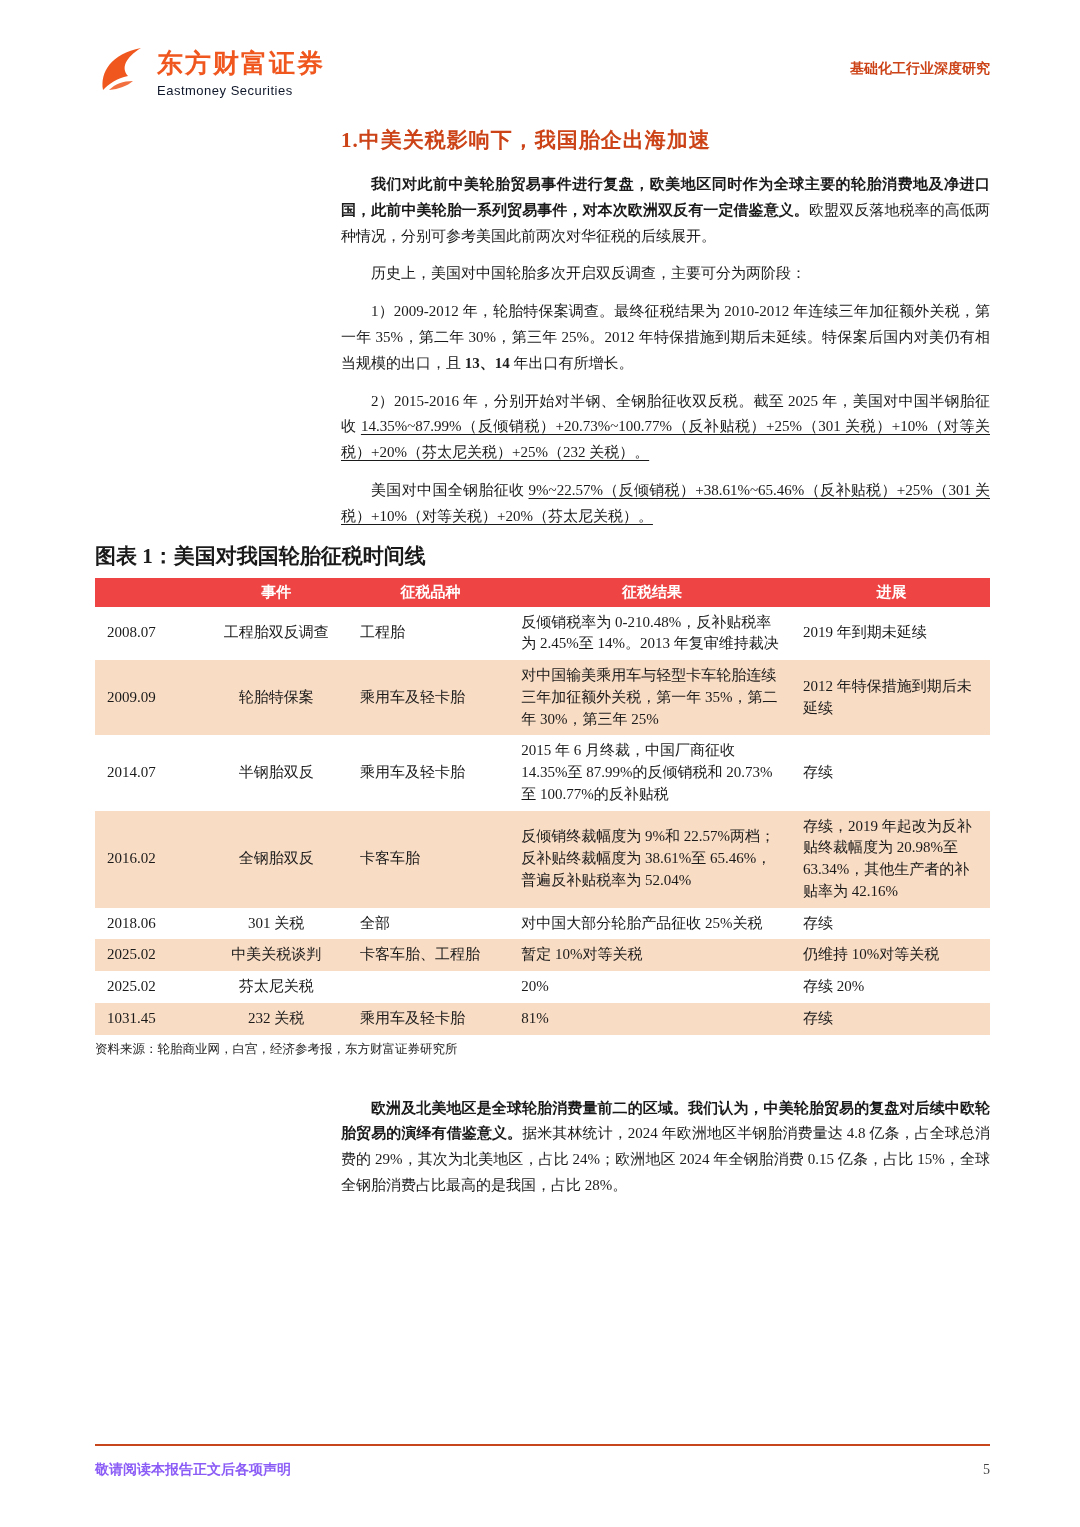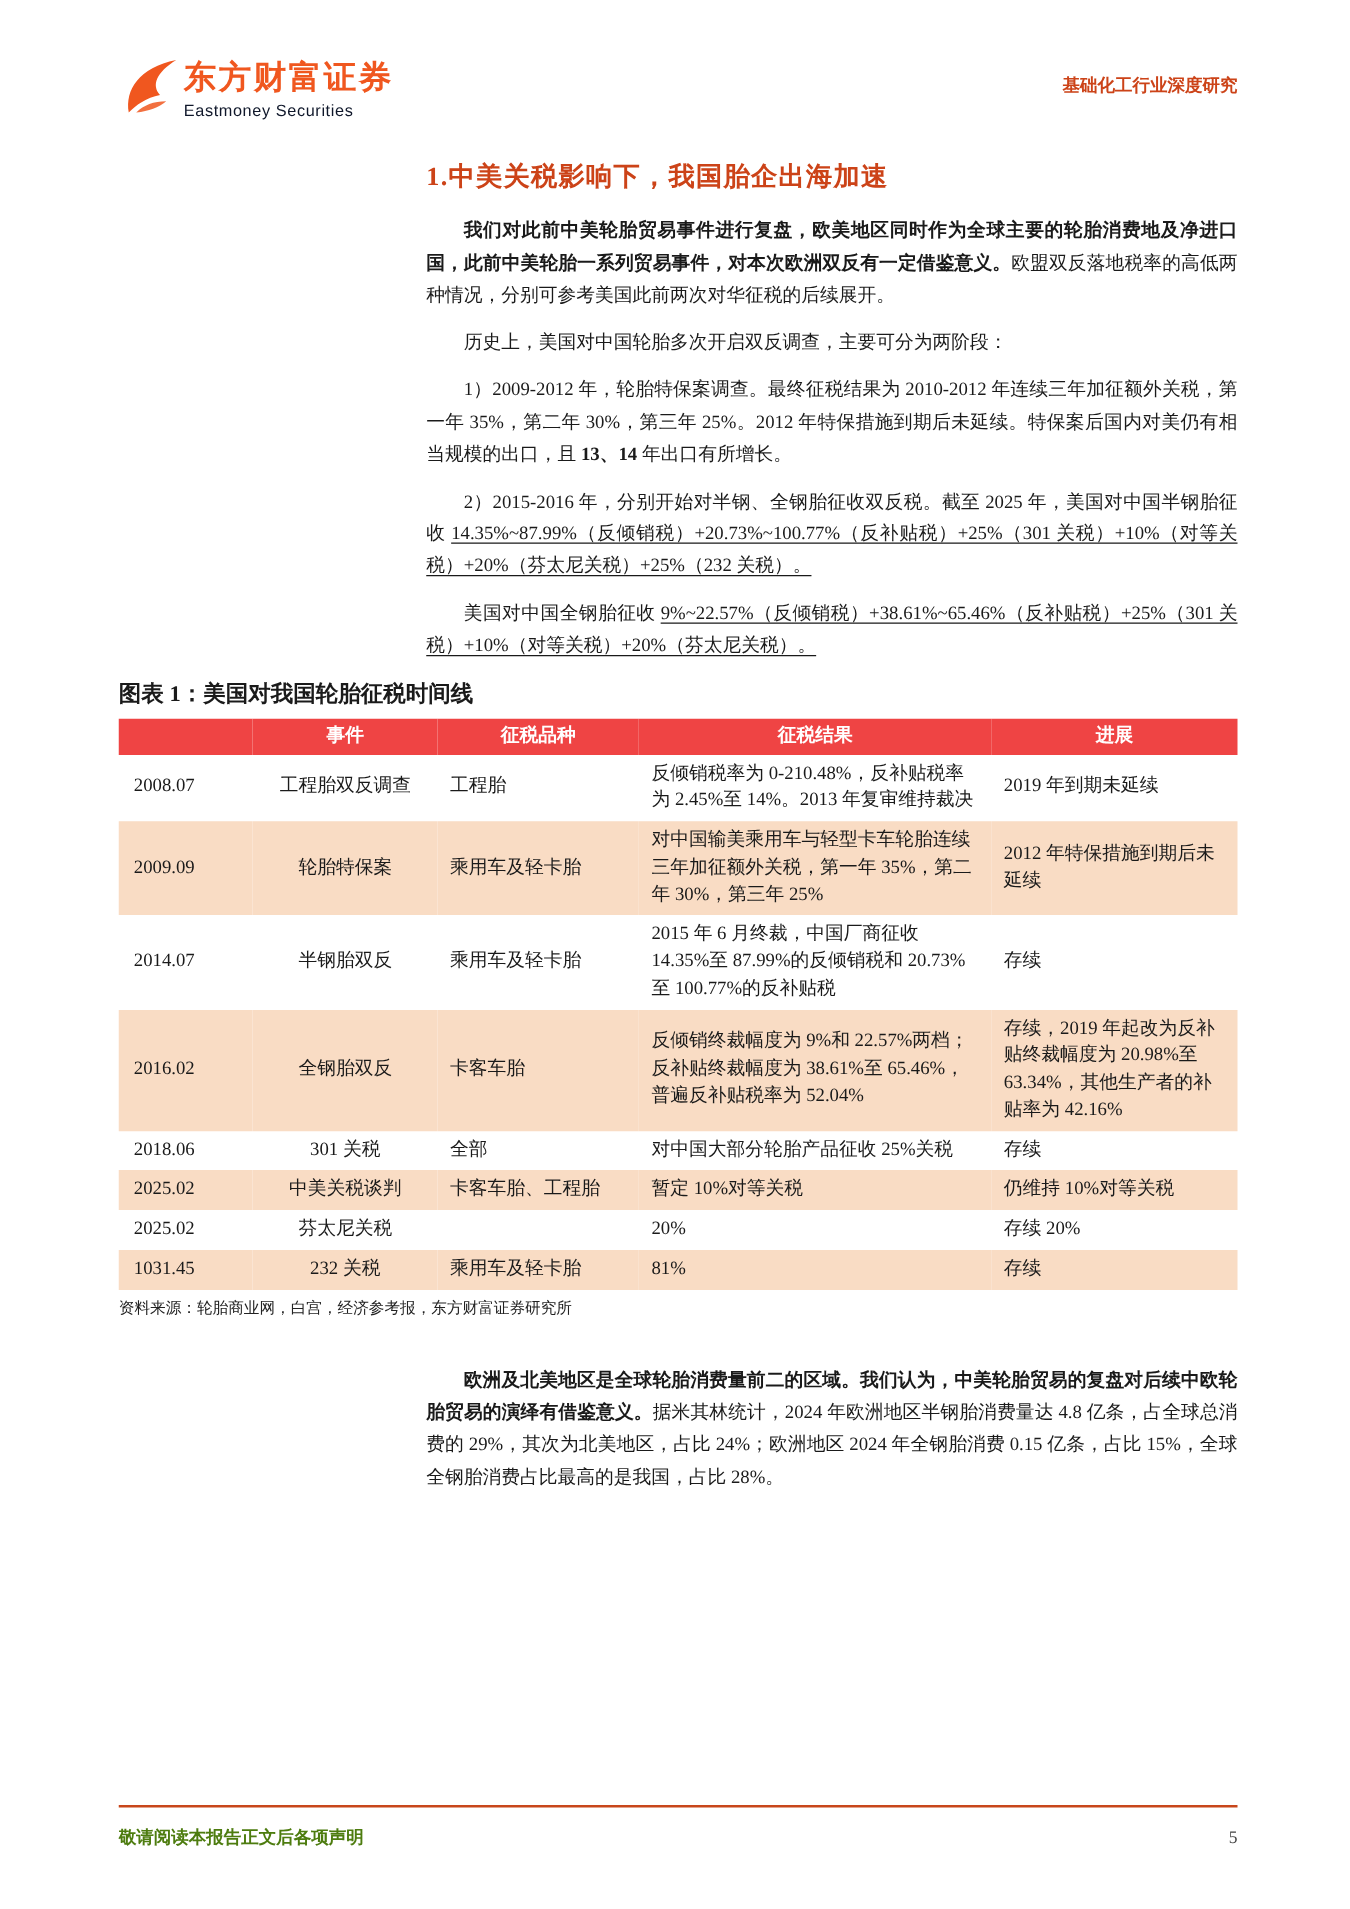--- a/index.html
+++ b/index.html
@@ -8,39 +8,39 @@
     width:1080px; height:1527px;
     font-family:"Liberation Serif","DejaVu Serif",serif;
     color:#1a1a1a;
   }
   .page {
     position:relative; width:1080px; height:1527px;
     padding:44px 90px 0 95px; overflow:hidden; background:#fff;
   }
   
   .hdr { display:flex; justify-content:space-between; align-items:flex-start; }
-  .logo { display:flex; }
+  .logo { display:flex; align-items:center; gap:10px; }
   .logo-cn { font-size:26px; font-weight:bold; color:#F0571F; letter-spacing:2px; font-family:"Liberation Sans",sans-serif; }
   .logo-en { font-size:13px; color:#0f172a; letter-spacing:0.5px; font-family:"Liberation Sans",sans-serif; margin-top:2px; }
   .report-type { font-size:14px; font-weight:bold; color:#CC4318; margin-top:16px; }
   
   .section-title {
     margin:26px 0 12px 246px;
     font-size:21px; font-weight:bold; color:#CC4318; letter-spacing:1px;
   }
   
   .paras { margin-left:246px; margin-top:18px; }
   .para {
     font-size:15px; line-height:1.72; text-indent:2em; text-align:justify;
     margin-bottom:12px;
   }
   .para .b { font-weight:bold;margin-top:32px; }
   .para .u { text-decoration:underline; text-underline-offset:3px; }
   
-  .figure-caption { font-size:18px; font-weight:bold; }
+  .figure-caption { font-size:21px; font-weight:bold; }
   table.tariff { width:100%; border-collapse:collapse; margin-top:8px; font-size:15px; }
   table.tariff col.c1 { width:12%; }
   table.tariff col.c2 { width:16.5%; }
   table.tariff col.c3 { width:18%; }
   table.tariff col.c4 { width:31.5%; }
   table.tariff col.c5 { width:22%; }
   table.tariff th {
     background:#ef4444; color:#fff; font-weight:bold;
     padding:4px 6px; text-align:center; font-size:15px; line-height:1.4;
   }
@@ -51,21 +51,21 @@
   table.tariff td:nth-child(2) { text-align:center; }
   table.tariff tr.shaded td { background:#F9DCC4; }
   .source { margin-top:6px; font-size:12.5px; color:#222; }
   .paras-after { margin-left:246px; margin-top:38px; }
   
   .footer {
     position:absolute; left:95px; right:90px; bottom:48px;
     border-top:2px solid #C8461B; padding-top:15px;
     display:flex; justify-content:space-between; align-items:baseline;
   }
-  .footer .disc { font-size:14px; color:#4d7c0f; font-weight:bold; }
+  .footer .disc { font-size:14px; color:#8b5cf6; font-weight:bold; }
   .footer .pg { font-size:14px; color:#444; }
 </style>
 </head>
 <body>
 
 <div class="page">
 
   <div class="hdr">
     <div class="logo">
       <span>

